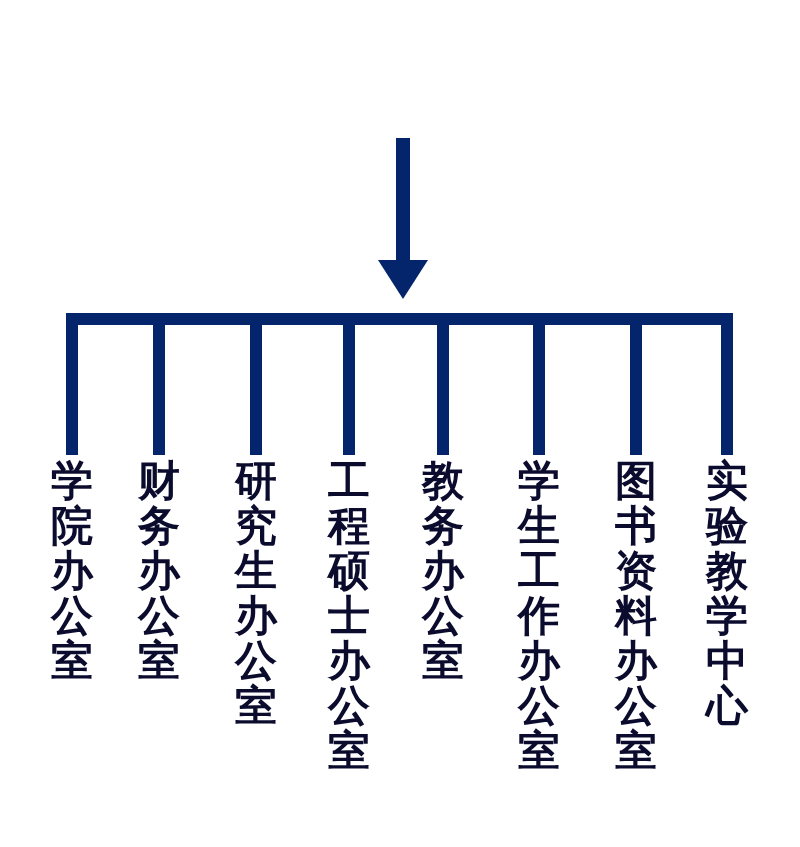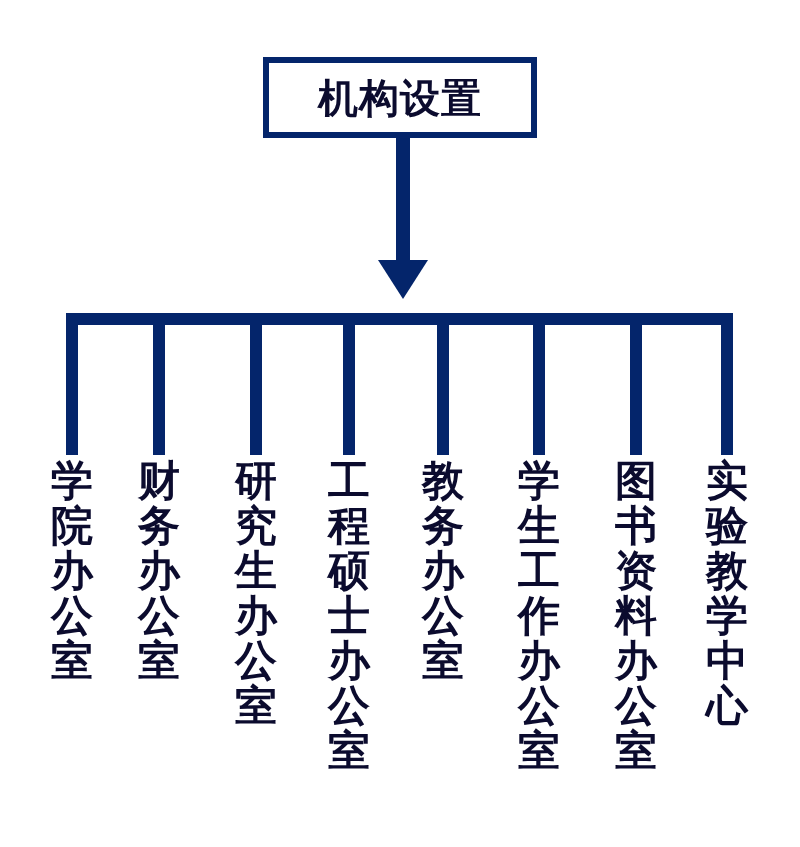--- a/index.html
+++ b/index.html
@@ -95,23 +95,20 @@
     height: 45px;
     color: #0b0b2e;
     text-align: center;
   }
 </style>
 </head>
 <body>
 
 <div id="chart-root">
 
-  <div class="root-box">
-    <span class="root-label">机构设置</span>
-  </div>
 
   <div class="arrow-shaft"></div>
   <div class="arrow-head"></div>
 
   <div class="bus-bar"></div>
 
   <div class="stem" style="left:66px;"></div>
   <div class="stem" style="left:153px;"></div>
   <div class="stem" style="left:250px;"></div>
   <div class="stem" style="left:343px;"></div>

